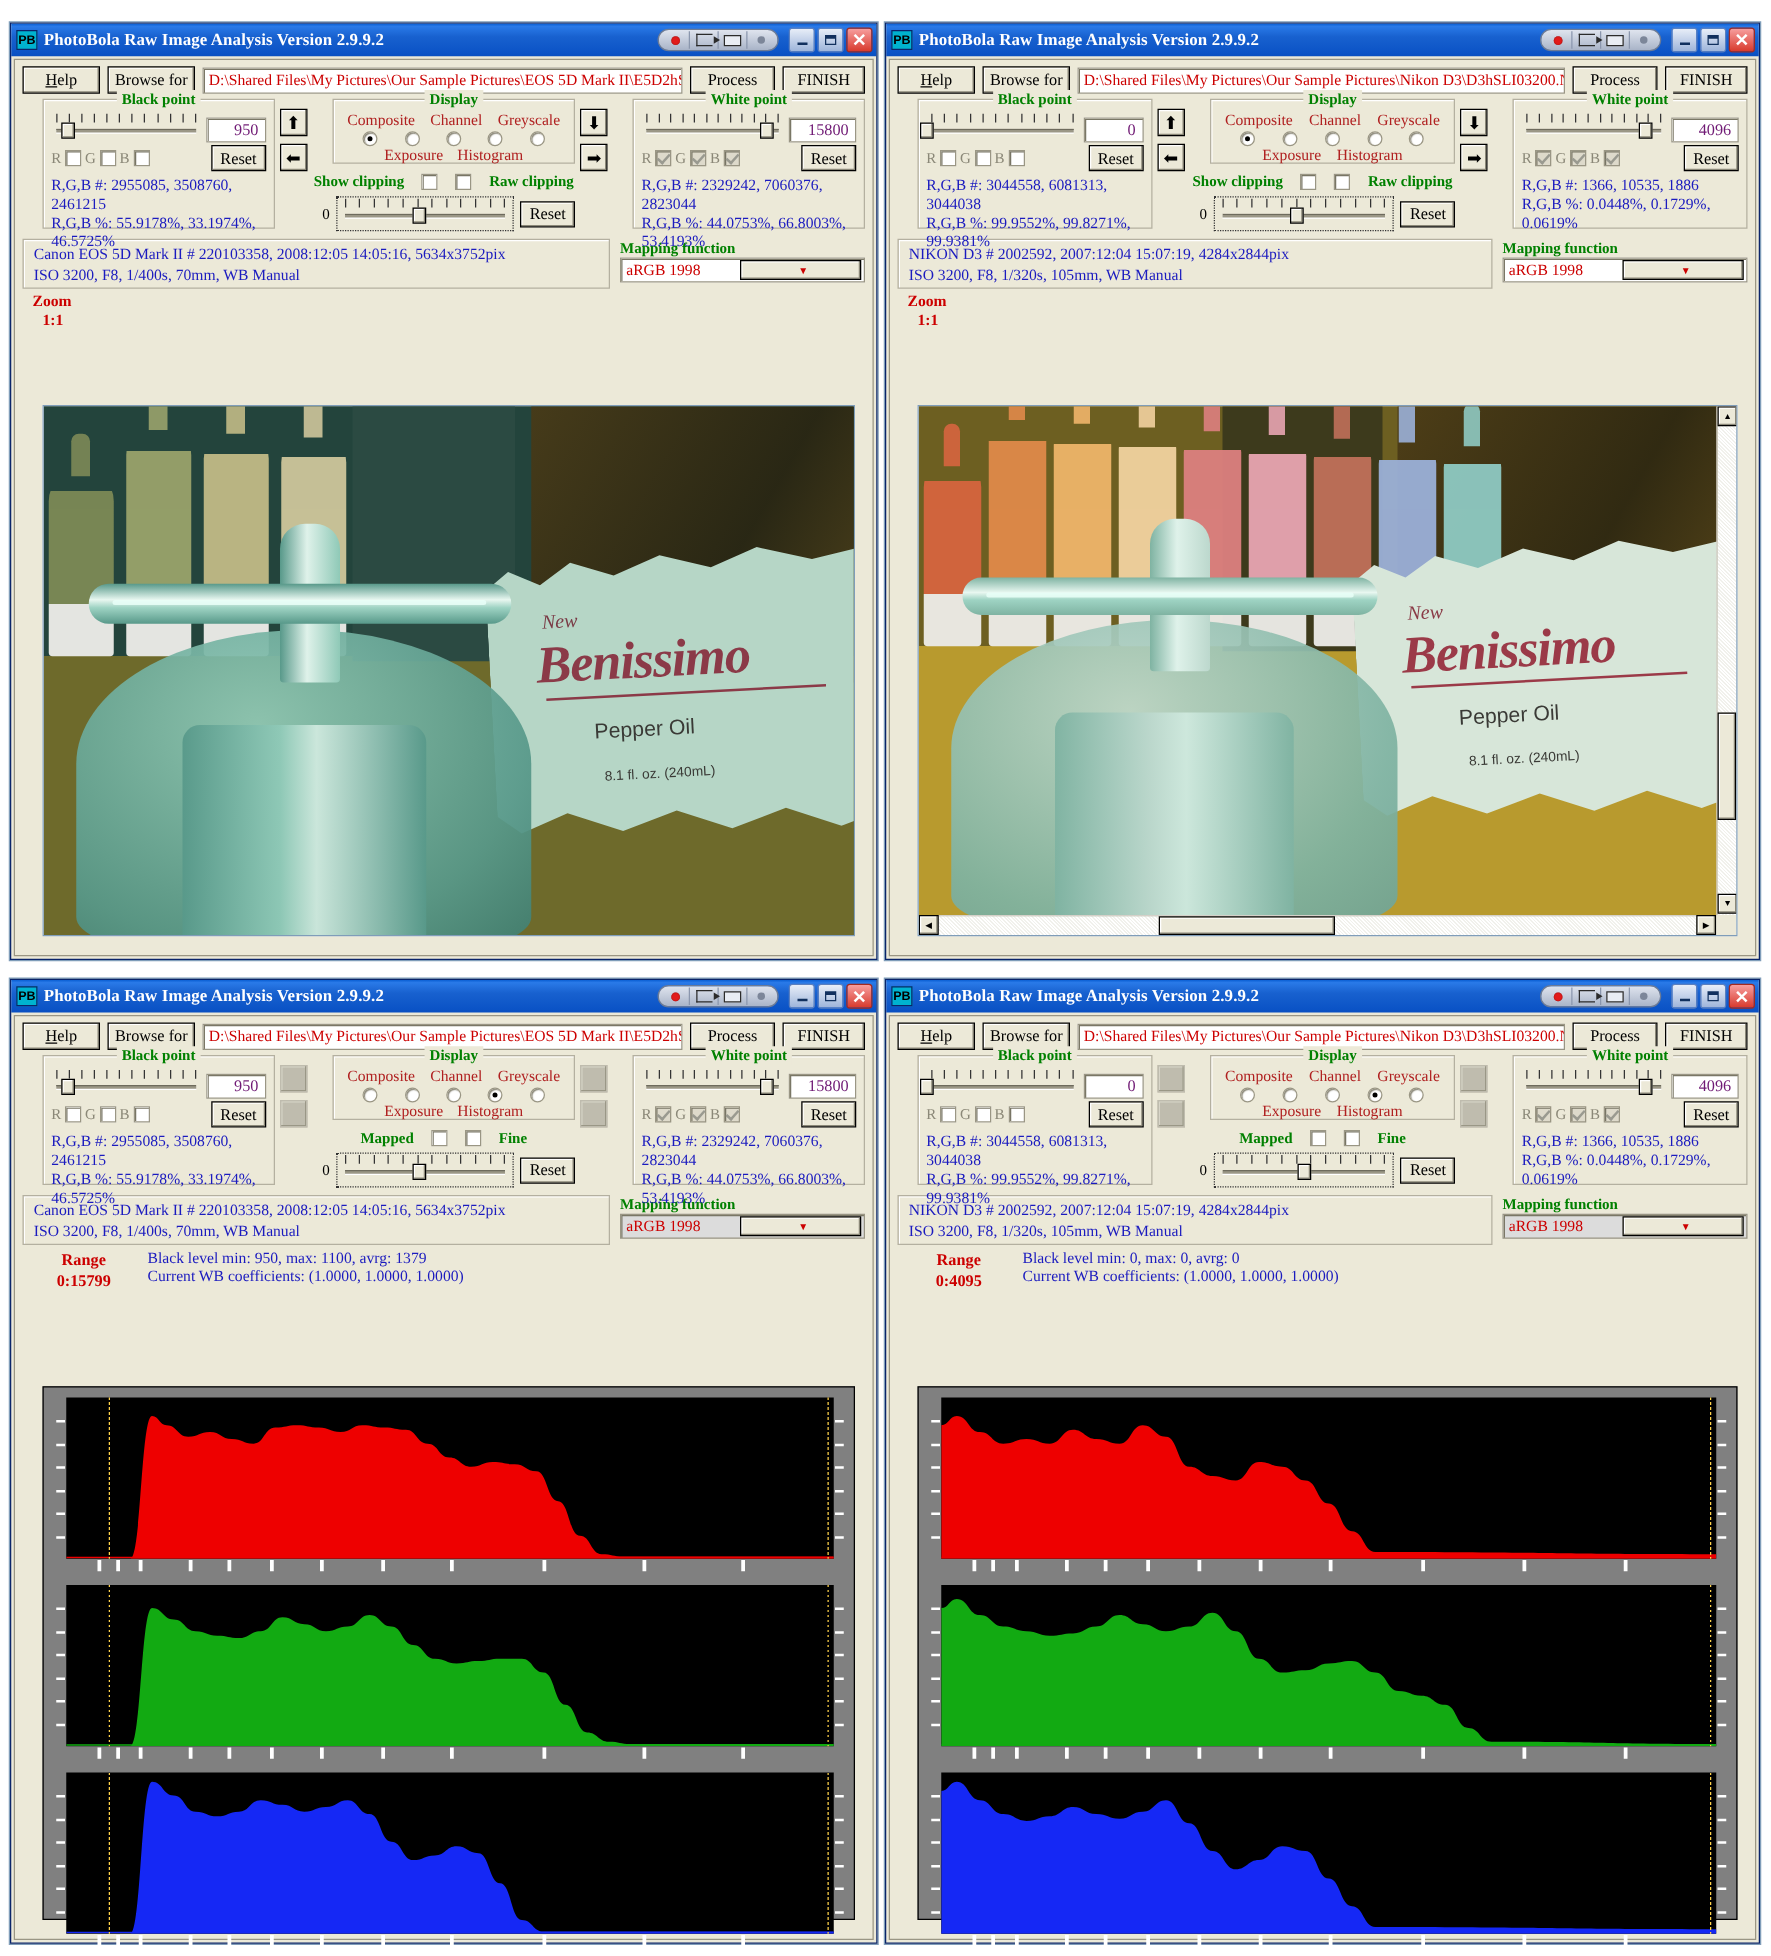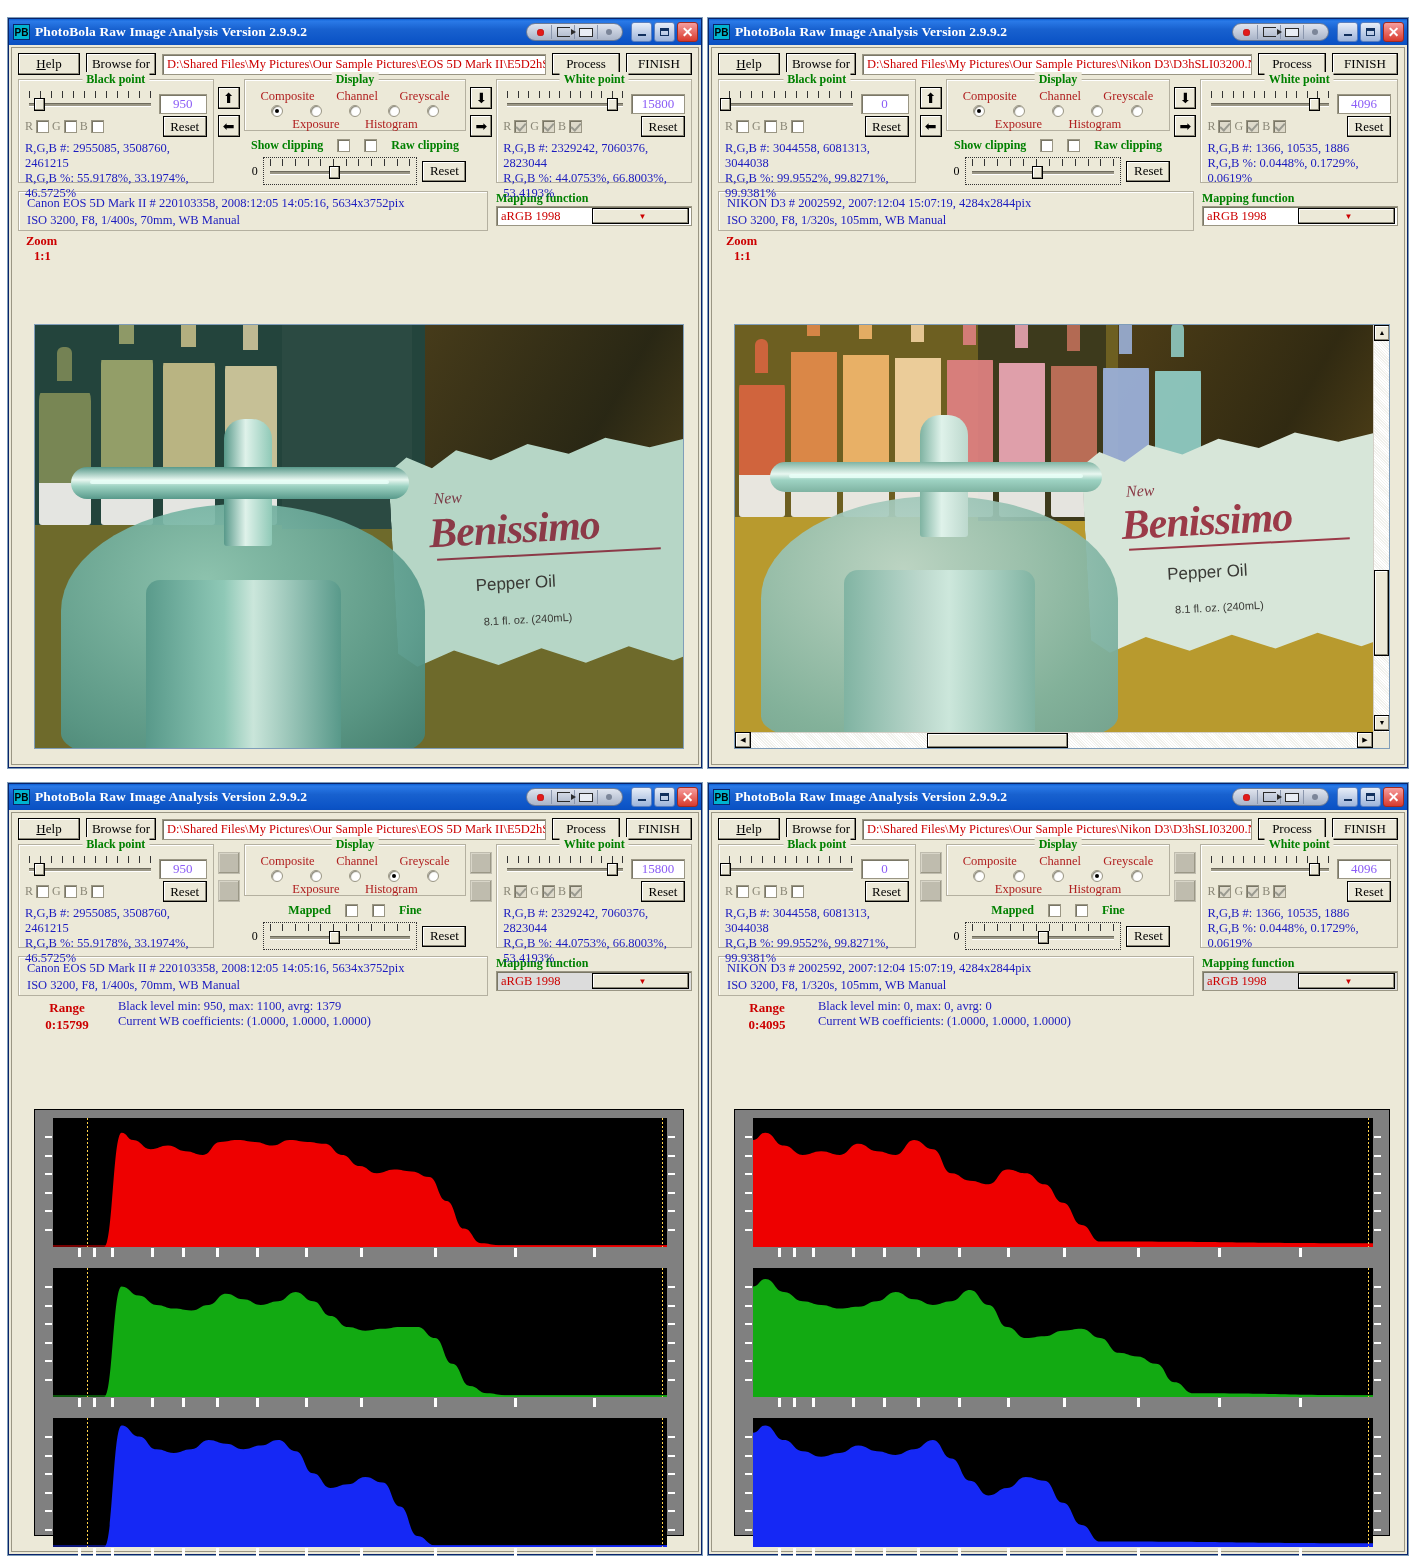--- a/index.html
+++ b/index.html
@@ -42,34 +42,34 @@
   .btn{background:#ece9d8;border:1px solid #000;box-shadow:inset -1px -1px 0 #8b8878, inset 1px 1px 0 #fff;
        font:13px "Liberation Serif",serif;color:#000;padding:2px 9px;min-height:21px;display:flex;
        align-items:center;justify-content:center;box-sizing:border-box;white-space:nowrap;}
   .btn u{text-decoration:underline;}
   .pathbox{flex:1;background:#fff;border:1px solid #9a9684;box-shadow:inset 1px 1px 0 #7a7766;
            color:#cc0000;font:12.5px "Liberation Serif",serif;padding:2px 4px;height:21px;
            display:flex;align-items:center;overflow:hidden;white-space:nowrap;box-sizing:border-box;}
 
   
   .panelrow{display:flex;align-items:flex-start;padding:0 6px;gap:0;}
-  .grp{border:1px solid #b4b0a0;box-shadow:inset 1px 1px 0 #fff;position:relative;box-sizing:border-box;}
+  .grp{border:1px solid #b4b0a0;box-shadow:inset 1px 1px 0 #fff;position:relative;box-sizing:border-box;margin-left:16px;}
   .grp>.lg{position:absolute;top:-8px;left:50%;transform:translateX(-50%);background:#ece9d8;
            padding:0 4px;color:#008000;font:bold 12px "Liberation Serif",serif;white-space:nowrap;}
 
   
   .slider{position:relative;height:26px;}
   .ticks{position:absolute;left:4px;right:4px;top:1px;height:7px;display:flex;justify-content:space-between;}
   .ticks i{width:1px;height:7px;background:#333;display:block;}
   .track{position:absolute;left:4px;right:4px;top:13px;height:3px;background:#9b9786;
          box-shadow:inset 0 1px 0 #6e6b5d,0 1px 0 #fff;}
   .thumb{position:absolute;top:8px;width:11px;height:13px;background:#ece9d8;border:1px solid #000;
          box-shadow:inset -1px -1px 0 #8b8878, inset 1px 1px 0 #fff;box-sizing:border-box;}
-  .numbox{background:#fff;border:1px solid #9a9684;box-shadow:inset 1px 1px 0 #7a7766;color:#8b5cf6;
-          font:13px "Liberation Serif",serif;padding:1px 5px;text-align:center;box-sizing:border-box;}
+  .numbox{background:#fff;border:1px solid #9a9684;box-shadow:inset 1px 1px 0 #7a7766;color:#701a75;
+          font:13px "Liberation Serif",serif;padding:1px 5px;text-align:right;box-sizing:border-box;}
 
   .cbrow{display:flex;align-items:center;gap:3px;font:12px "Liberation Serif",serif;color:#8b8878;}
   .cb{width:13px;height:13px;background:#dedacb;border:1px solid #9a9684;
       box-shadow:inset 1px 1px 0 #787565;box-sizing:border-box;position:relative;}
   .cb.white{background:#fff;}
   .cb.checked:after{content:"";position:absolute;left:3px;top:0px;width:4px;height:8px;
       border:solid #9a9a90;border-width:0 2px 2px 0;transform:rotate(42deg);}
   .stat{color:#1b1bbf;font:12.5px "Liberation Serif",serif;line-height:15px;}
 
   .radiorow{display:flex;justify-content:space-around;}

